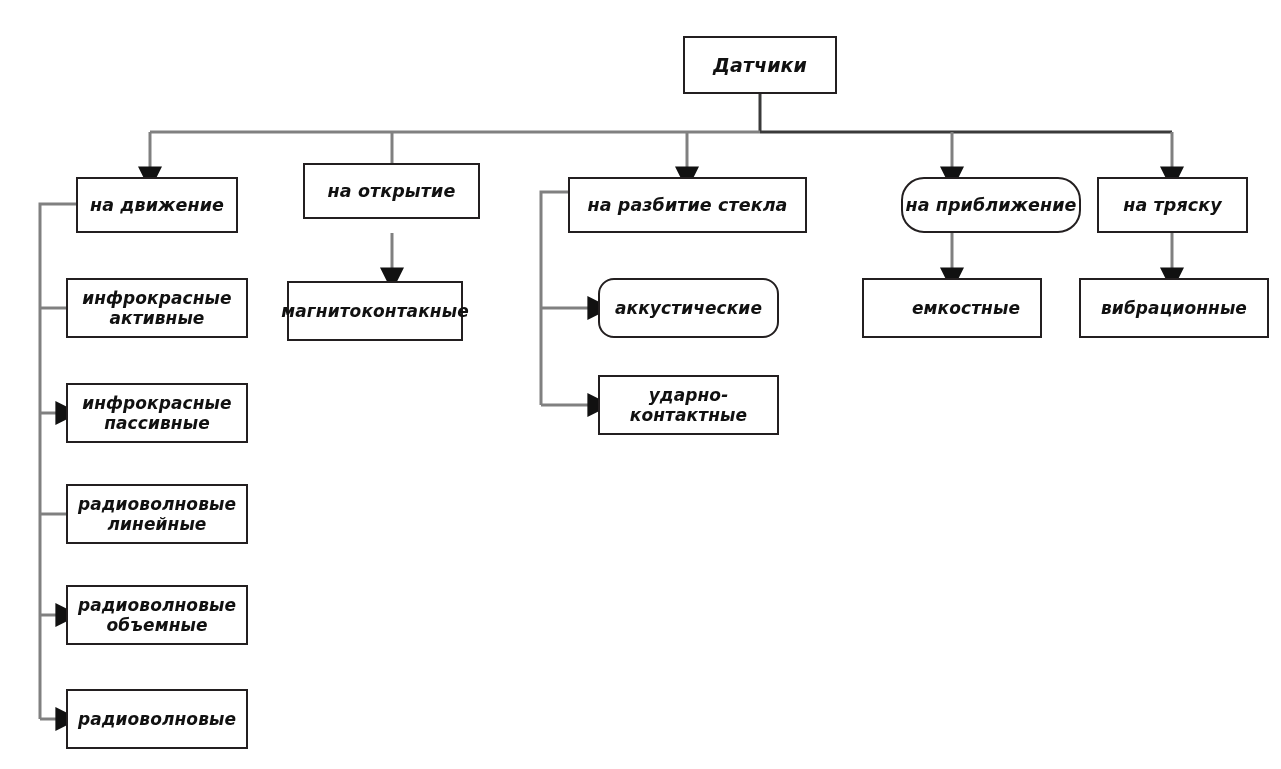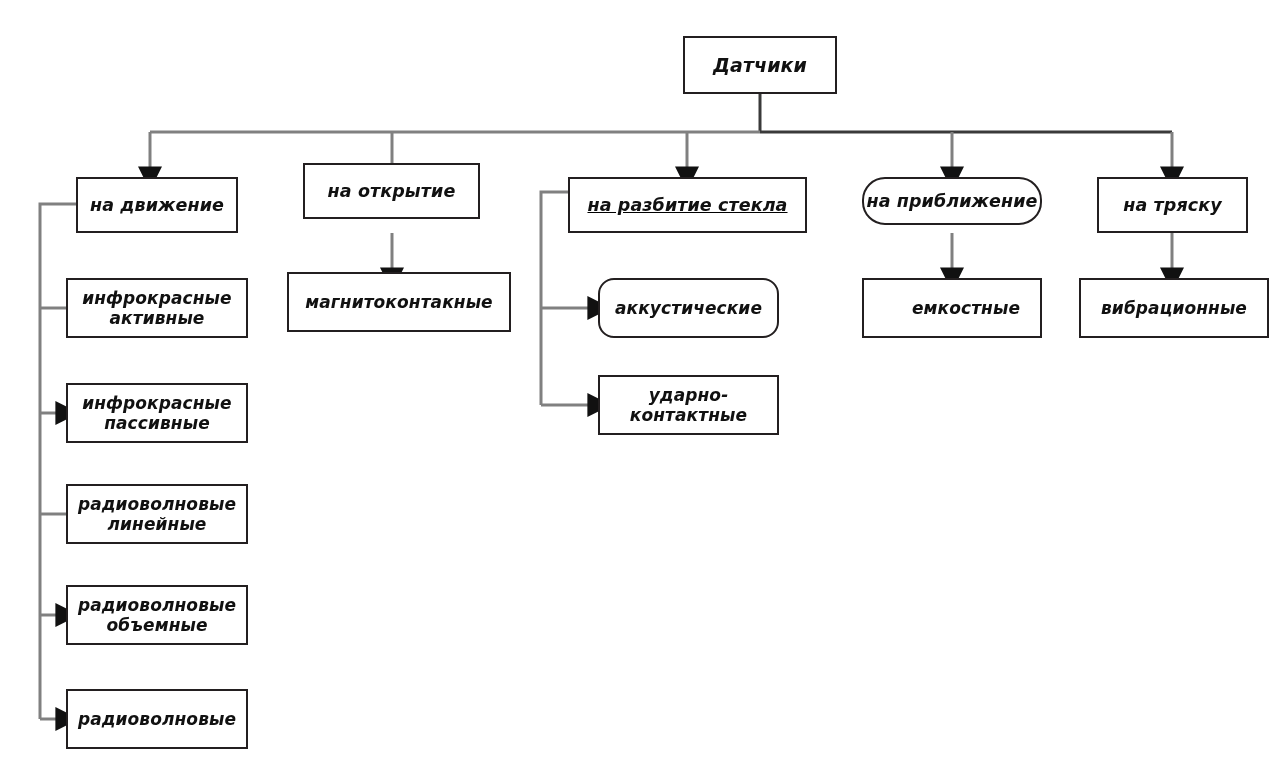--- a/index.html
+++ b/index.html
@@ -146,34 +146,34 @@
       <div class="node node-leaf" style="left: 66px; top: 585px; width: 182px; height: 60px;">
         <span class="node-label">радиоволновые
 объемные</span>
       </div>
       <div class="node node-leaf node-overflow" style="left: 66px; top: 689px; width: 182px; height: 60px;">
         <span class="node-label">радиоволновые</span>
       </div>
       <div class="node node-cat" style="left: 303px; top: 163px; width: 177px; height: 56px;">
         <span class="node-label">на открытие</span>
       </div>
-      <div class="node node-leaf node-overflow" style="left: 287px; top: 272px; width: 224px; height: 60px;">
+      <div class="node node-leaf node-overflow" style="left: 287px; top: 281px; width: 176px; height: 60px;">
         <span class="node-label">магнитоконтакные</span>
       </div>
-      <div class="node node-cat" style="left: 568px; top: 177px; width: 239px; height: 56px; text-decoration: underline;">
+      <div class="node node-cat" style="left: 568px; top: 177px; width: 239px; height: 56px;">
         <span class="node-label">на разбитие стекла</span>
       </div>
       <div class="node node-leaf" style="left: 598px; top: 278px; width: 181px; height: 60px; border-radius: 16px;">
         <span class="node-label">аккустические</span>
       </div>
       <div class="node node-leaf" style="left: 598px; top: 375px; width: 181px; height: 60px;">
         <span class="node-label">ударно-
 контактные</span>
       </div>
-      <div class="node node-cat" style="left: 862px; top: 177px; width: 180px; height: 48px; border-radius: 23px;">
+      <div class="node node-cat" style="left: 901px; top: 177px; width: 180px; height: 56px; border-radius: 23px;">
         <span class="node-label">на приближение</span>
       </div>
       <div class="node node-leaf" style="left: 862px; top: 278px; width: 180px; height: 60px; padding-left: 28px;">
         <span class="node-label">емкостные</span>
       </div>
       <div class="node node-cat" style="left: 1097px; top: 177px; width: 151px; height: 56px;">
         <span class="node-label">на тряску</span>
       </div>
       <div class="node node-leaf node-overflow" style="left: 1079px; top: 278px; width: 190px; height: 60px;">
         <span class="node-label">вибрационные</span>

